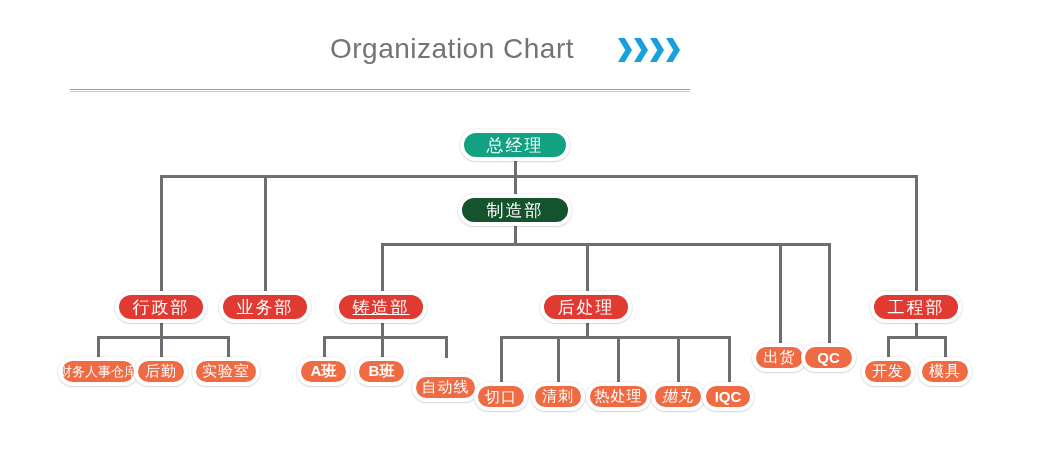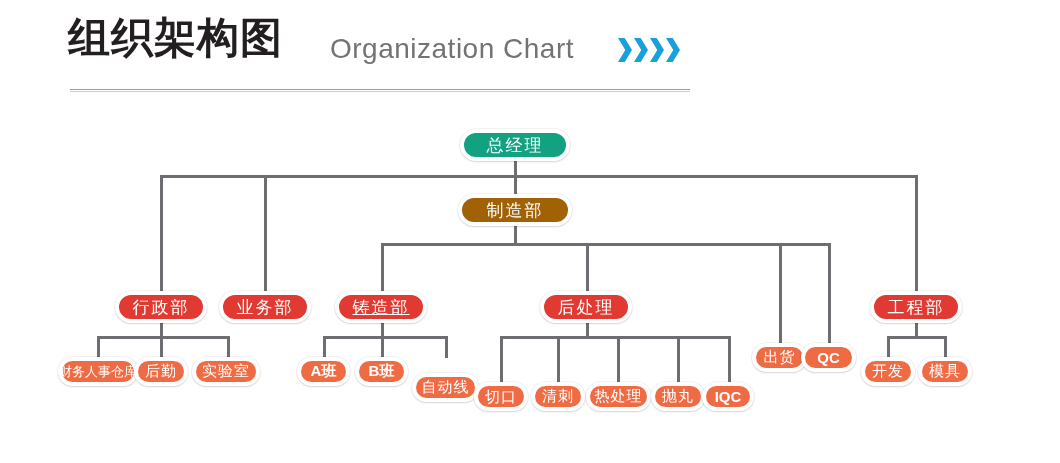--- a/index.html
+++ b/index.html
@@ -85,31 +85,30 @@
     color: #ffffff;
     white-space: nowrap;
     border: 4px solid #ffffff;
     box-shadow: 0 0 0 1px rgba(0,0,0,0.045), 0 1px 2px rgba(0,0,0,0.13);
     z-index: 5;
     text-align: center;
   }
   .node span { display: block; }
 
   .lvl1 { background: #12a181; font-size: 17px; letter-spacing: 2px; }
-  .lvl2 { background: #a16207; font-size: 17px; letter-spacing: 2px; }
+  .lvl2 { background: #14532d; font-size: 17px; letter-spacing: 2px; }
   .lvl3 { background: #e03a32; font-size: 17px; letter-spacing: 2px; }
   .lvl4 { background: #ef6b43; font-size: 15px; letter-spacing: 1px; }
   .lvl4.tight { font-size: 13px; letter-spacing: 0px; }
   .lvl4.latin { font-size: 15px; letter-spacing: 0px; font-weight: bold; }
 </style>
 </head>
 <body>
 
 <div id="header">
-  <div id="title-cn">组织架构图</div>
   <div id="title-en">Organization Chart</div>
   <div id="chevrons">
     <div class="chev"></div>
     <div class="chev"></div>
     <div class="chev"></div>
     <div class="chev"></div>
   </div>
   <div id="title-rule"></div>
 </div>
 
@@ -209,21 +208,21 @@
 
   <div class="node lvl4" style="left:474px; top:282px; width:54px; height:29px;align-items:flex-end;">
     <span>切口</span>
   </div>
   <div class="node lvl4" style="left:531px; top:282px; width:54px; height:29px;align-items:center;">
     <span>清刺</span>
   </div>
   <div class="node lvl4" style="left:586px; top:282px; width:65px; height:29px;">
     <span>热处理</span>
   </div>
-  <div class="node lvl4" style="left:651px; top:282px; width:54px; height:29px;">
+  <div class="node lvl4" style="left:651px; top:282px; width:54px; height:29px;font-style:italic;">
     <span>抛丸</span>
   </div>
   <div class="node lvl4 latin" style="left:702px; top:282px; width:52px; height:29px;">
     <span>IQC</span>
   </div>
 
   <div class="node lvl4" style="left:861px; top:257px; width:54px; height:29px;">
     <span>开发</span>
   </div>
   <div class="node lvl4" style="left:918px; top:257px; width:54px; height:29px;">

